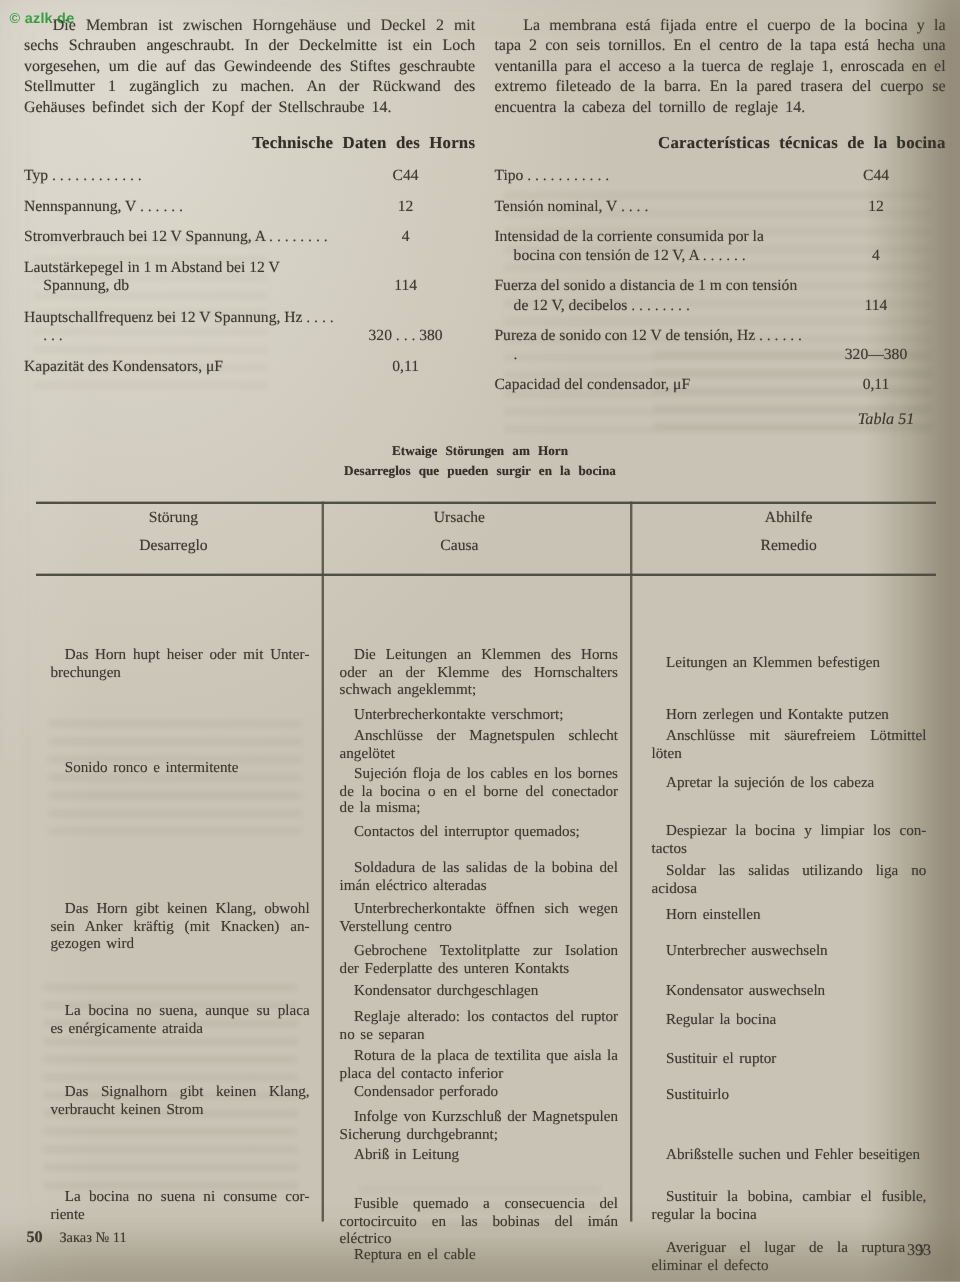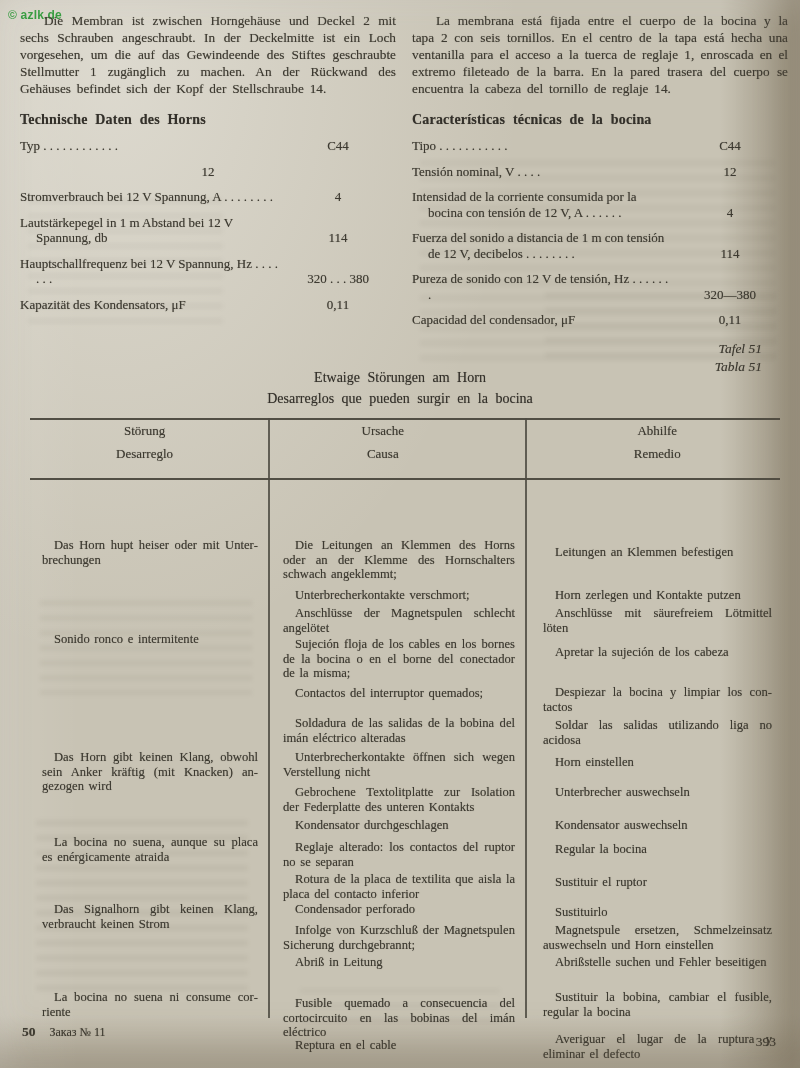--- a/index.html
+++ b/index.html
@@ -17,28 +17,28 @@
   .page::after{content:"";position:absolute;inset:0;pointer-events:none;
     box-shadow:inset -16px -18px 46px rgba(92,80,58,.28), inset 6px 6px 28px rgba(255,255,255,.18);}
   .bleed{position:absolute;pointer-events:none;filter:blur(2px);
     background:repeating-linear-gradient(180deg, rgba(112,106,90,.22) 0px, rgba(112,106,90,.22) 6px, transparent 6px, transparent 15px);}
   .watermark{position:absolute;left:8px;top:8px;font-family:"Liberation Sans","DejaVu Sans",sans-serif;
     font-size:12px;font-weight:700;color:#2f9b3a;text-shadow:none;letter-spacing:.2px;}
   .top-section{position:absolute;left:20px;top:12px;width:768px;display:flex;gap:16px;}
   .lang-col{width:376px;}
   .intro{margin:0;font-size:13.3px;line-height:17px;text-align:justify;text-indent:24px;
     word-spacing:2.5px;hyphens:manual;}
-  .spec-title{text-align:left;font-weight:bold;font-size:14px;color:#33302a;
+  .spec-title{text-align:right;font-weight:bold;font-size:14px;color:#33302a;
     margin:15px 0 10px 0;word-spacing:4px;letter-spacing:.2px;}
   .spec-row{display:flex;align-items:flex-end;margin-bottom:10px;font-size:13px;line-height:15.5px;}
   .spec-label{width:244px;padding-left:16px;text-indent:-16px;hyphens:manual;}
   .spec-value{flex:1;text-align:center;}
   .caption{font-style:italic;text-align:right;padding-right:26px;font-size:13.5px;line-height:18px;margin-top:12px;}
   .fault-section{position:absolute;left:0;top:370px;width:800px;}
-  .fault-title{margin:0;text-align:center;font-weight:normal;font-size:14px;color:#33302a;word-spacing:4px;}
+  .fault-title{margin:0;text-align:center;font-weight:bold;font-size:11px;color:#33302a;word-spacing:4px;}
   .fault-title.second{margin-top:5px;}
   .ftable{position:absolute;left:30px;top:48px;width:750px;height:600px;}
   .rule{position:absolute;left:0;width:750px;background:#514e44;}
   .rule.top{top:0;height:2px;}
   .rule.mid{top:60px;height:1.5px;}
   .vdiv{position:absolute;top:0;width:1.5px;height:600px;background:rgba(78,75,66,.85);}
   .vdiv.d1{left:238px;}
   .vdiv.d2{left:495px;}
   .fhead{position:absolute;left:0;top:2px;width:750px;height:44px;display:flex;}
   .fhead-cell{display:flex;flex-direction:column;justify-content:center;align-items:center;gap:7px;font-size:13px;}
@@ -77,20 +77,21 @@
   <div class="top-section">
     <div class="lang-col">
       <p class="intro">Die Membran ist zwischen Horngehäuse und Deckel 2 mit sechs Schrauben angeschraubt. In der Deckelmitte ist ein Loch vorgesehen, um die auf das Gewindeende des Stiftes geschraubte Stellmut­ter 1 zugänglich zu machen. An der Rückwand des Gehäuses befindet sich der Kopf der Stellschrau­be 14.</p>
       <div class="spec-title">Technische Daten des Horns</div>
       <div>
         <div class="spec-row">
           <div class="spec-label">Typ  .  .  .  .  .  .  .  .  .  .  .  .</div>
           <div class="spec-value">C44</div>
         </div>
         <div class="spec-row">
+          <div class="spec-label">Nennspannung, V  .  .  .  .  .  .</div>
           <div class="spec-value">12</div>
         </div>
         <div class="spec-row">
           <div class="spec-label">Stromverbrauch bei 12 V Span­nung, A  .  .  .  .  .  .  .  .</div>
           <div class="spec-value">4</div>
         </div>
         <div class="spec-row">
           <div class="spec-label">Lautstärkepegel in 1 m Ab­stand bei 12 V Spannung, db</div>
           <div class="spec-value">114</div>
         </div>
@@ -128,21 +129,20 @@
         <div class="spec-row">
           <div class="spec-label">Pureza de sonido con 12 V de tensión, Hz  .  .  .  .  .  .  .</div>
           <div class="spec-value">320—380</div>
         </div>
         <div class="spec-row">
           <div class="spec-label">Capacidad del condensador, μF</div>
           <div class="spec-value">0,11</div>
         </div>
       </div>
       <div class="caption">
-        <div>Tafel 51</div>
         <div>Tabla 51</div>
       </div>
     </div>
   </div>
 
   <div class="fault-section">
     <div class="fault-title">Etwaige Störungen am Horn</div>
     <div class="fault-title second">Desarreglos que pueden surgir en la bocina</div>
 
     <div class="ftable">
@@ -175,21 +175,21 @@
           <p class="cellp" style="top:382px">Das Signalhorn gibt keinen Klang, verbraucht keinen Strom</p>
           <p class="cellp" style="top:470px">La bocina no suena ni consume cor­riente</p>
         </div>
         <div class="fcol c2">
           <p class="cellp" style="top:18px">Die Leitungen an Klemmen des Horns oder an der Klemme des Hornschalters schwach angeklemmt;</p>
           <p class="cellp" style="top:68px">Unterbrecherkontakte verschmort;</p>
           <p class="cellp" style="top:86px">Anschlüsse der Magnetspulen schlecht angelötet</p>
           <p class="cellp" style="top:117px">Sujeción floja de los cables en los bornes de la bocina o en el borne del conectador de la misma;</p>
           <p class="cellp" style="top:166px">Contactos del interruptor quemados;</p>
           <p class="cellp" style="top:196px">Soldadura de las salidas de la bobina del imán eléctrico alteradas</p>
-          <p class="cellp" style="top:230px">Unterbrecherkontakte öffnen sich we­gen Verstellung nicht</p>
+          <p class="cellp" style="top:230px">Unterbrecherkontakte öffnen sich we­gen Verstellung centro</p>
           <p class="cellp" style="top:265px">Gebrochene Textolitplatte zur Isolation der Federplatte des unteren Kontakts</p>
           <p class="cellp" style="top:298px">Kondensator durchgeschlagen</p>
           <p class="cellp" style="top:320px">Reglaje alterado: los contactos del ruptor no se separan</p>
           <p class="cellp" style="top:352px">Rotura de la placa de textilita que aisla la placa del contacto inferior</p>
           <p class="cellp" style="top:382px">Condensador perforado</p>
           <p class="cellp" style="top:403px">Infolge von Kurzschluß der Magnet­spulen Sicherung durchgebrannt;</p>
           <p class="cellp" style="top:435px">Abriß in Leitung</p>
           <p class="cellp" style="top:476px">Fusible quemado a consecuencia del cortocircuito en las bobinas del imán eléctrico</p>
           <p class="cellp" style="top:518px">Reptura en el cable</p>
         </div>
@@ -199,21 +199,20 @@
           <p class="cellp" style="top:86px">Anschlüsse mit säurefreiem Lötmittel löten</p>
           <p class="cellp" style="top:125px">Apretar la sujeción de los cabeza</p>
           <p class="cellp" style="top:165px">Despiezar la bocina y limpiar los con­tactos</p>
           <p class="cellp" style="top:198px">Soldar las salidas utilizando liga no acidosa</p>
           <p class="cellp" style="top:235px">Horn einstellen</p>
           <p class="cellp" style="top:265px">Unterbrecher auswechseln</p>
           <p class="cellp" style="top:298px">Kondensator auswechseln</p>
           <p class="cellp" style="top:322px">Regular la bocina</p>
           <p class="cellp" style="top:355px">Sustituir el ruptor</p>
           <p class="cellp" style="top:385px">Sustituirlo</p>
-          <p class="cellp" style="top:403px">Magnetspule ersetzen, Schmelzeinsatz auswechseln und Horn einstellen</p>
           <p class="cellp" style="top:435px">Abrißstelle suchen und Fehler besei­tigen</p>
           <p class="cellp" style="top:470px">Sustituir la bobina, cambiar el fusible, regular la bocina</p>
           <p class="cellp" style="top:512px">Averiguar el lugar de la ruptura y eliminar el defecto</p>
         </div>
       </div>
     </div>
   </div>
 
   <div class="footer-left">
     <span class="order-num">50</span><span class="order-text">Заказ № 11</span>

